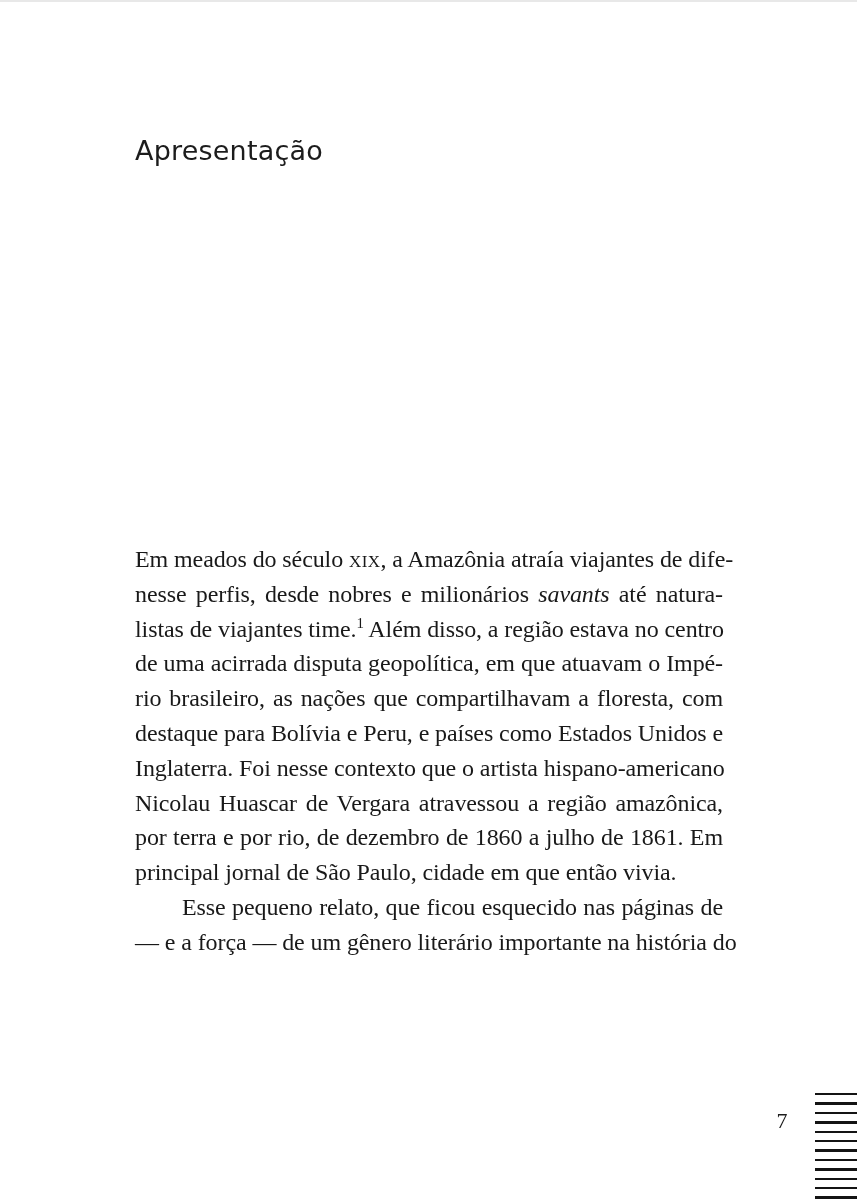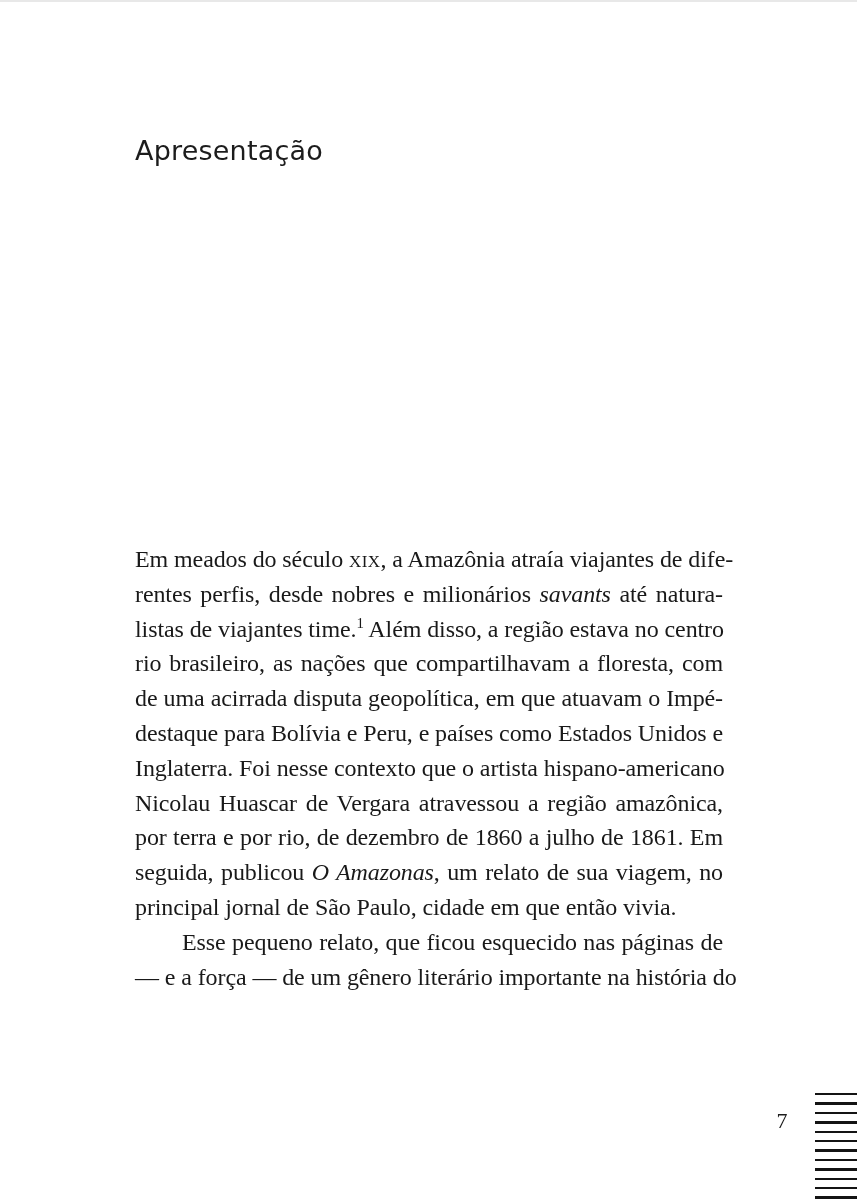--- a/index.html
+++ b/index.html
@@ -77,29 +77,28 @@
 </style>
 </head>
 <body>
 
 <div class="page">
 
   <h1 class="chapter-heading">Apresentação</h1>
 
   <div class="text-block">
       <div class="line"><span>Em meados do século </span><span class="sc">xix</span><span>, a Amazônia atraía viajantes de dife-</span></div>
-      <div class="line"><span>rentes perfis, desde nobres e milionários </span><span class="i">savants</span><span> até natura-</span></div>
+      <div class="line"><span>nesse perfis, desde nobres e milionários </span><span class="i">savants</span><span> até natura-</span></div>
       <div class="line"><span>listas de viajantes time.</span><span class="sup">1</span><span> Além disso, a região estava no centro</span></div>
+      <div class="line"><span>de uma acirrada disputa geopolítica, em que atuavam o Impé-</span></div>
       <div class="line"><span>rio brasileiro, as nações que compartilhavam a floresta, com</span></div>
-      <div class="line"><span>de uma acirrada disputa geopolítica, em que atuavam o Impé-</span></div>
       <div class="line"><span>destaque para Bolívia e Peru, e países como Estados Unidos e</span></div>
       <div class="line"><span>Inglaterra. Foi nesse contexto que o artista hispano-americano</span></div>
       <div class="line"><span>Nicolau Huascar de Vergara atravessou a região amazônica,</span></div>
       <div class="line"><span>por terra e por rio, de dezembro de 1860 a julho de 1861. Em</span></div>
-      <div class="line"><span>seguida, publicou </span><span class="i">O Amazonas</span><span>, um relato de sua viagem, no</span></div>
       <div class="line last"><span>principal jornal de São Paulo, cidade em que então vivia.</span></div>
       <div class="line indent"><span>Esse pequeno relato, que ficou esquecido nas páginas de</span></div>
       <div class="line"><span>— e a força — de um gênero literário importante na história do</span></div>
     </div>
 
   <div class="page-number">7</div>
 
   <div class="edge-ruling">
       <div class="rule" style="background: rgb(20, 20, 20);"></div>
       <div class="rule" style="background: rgb(20, 20, 20);"></div>

